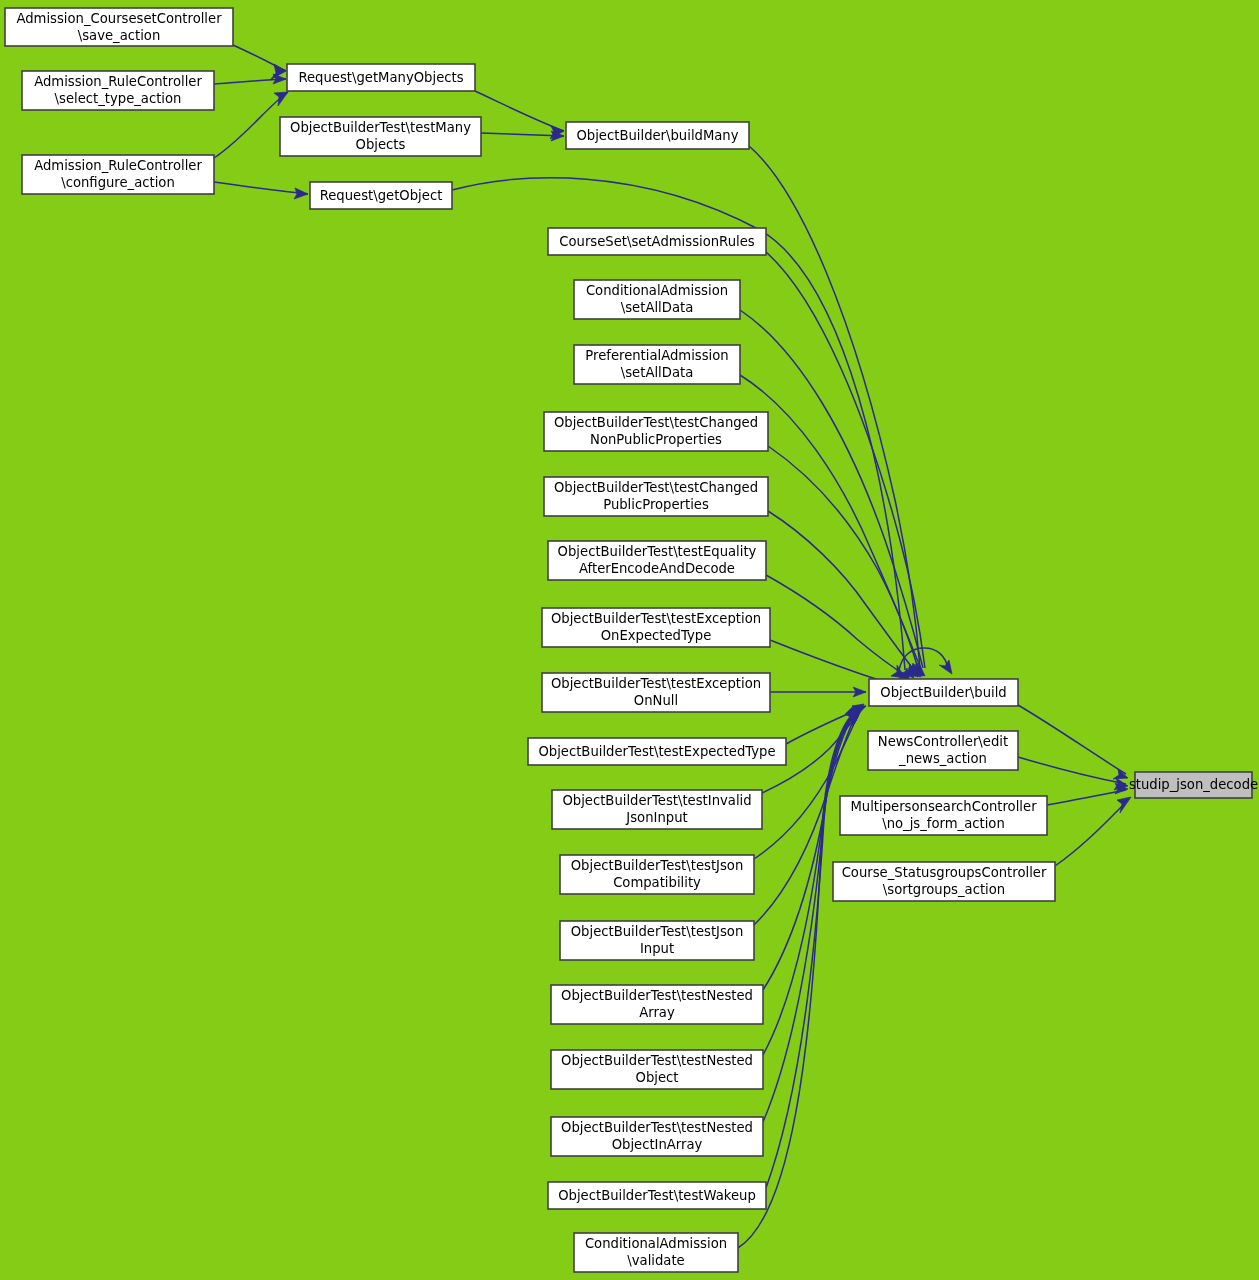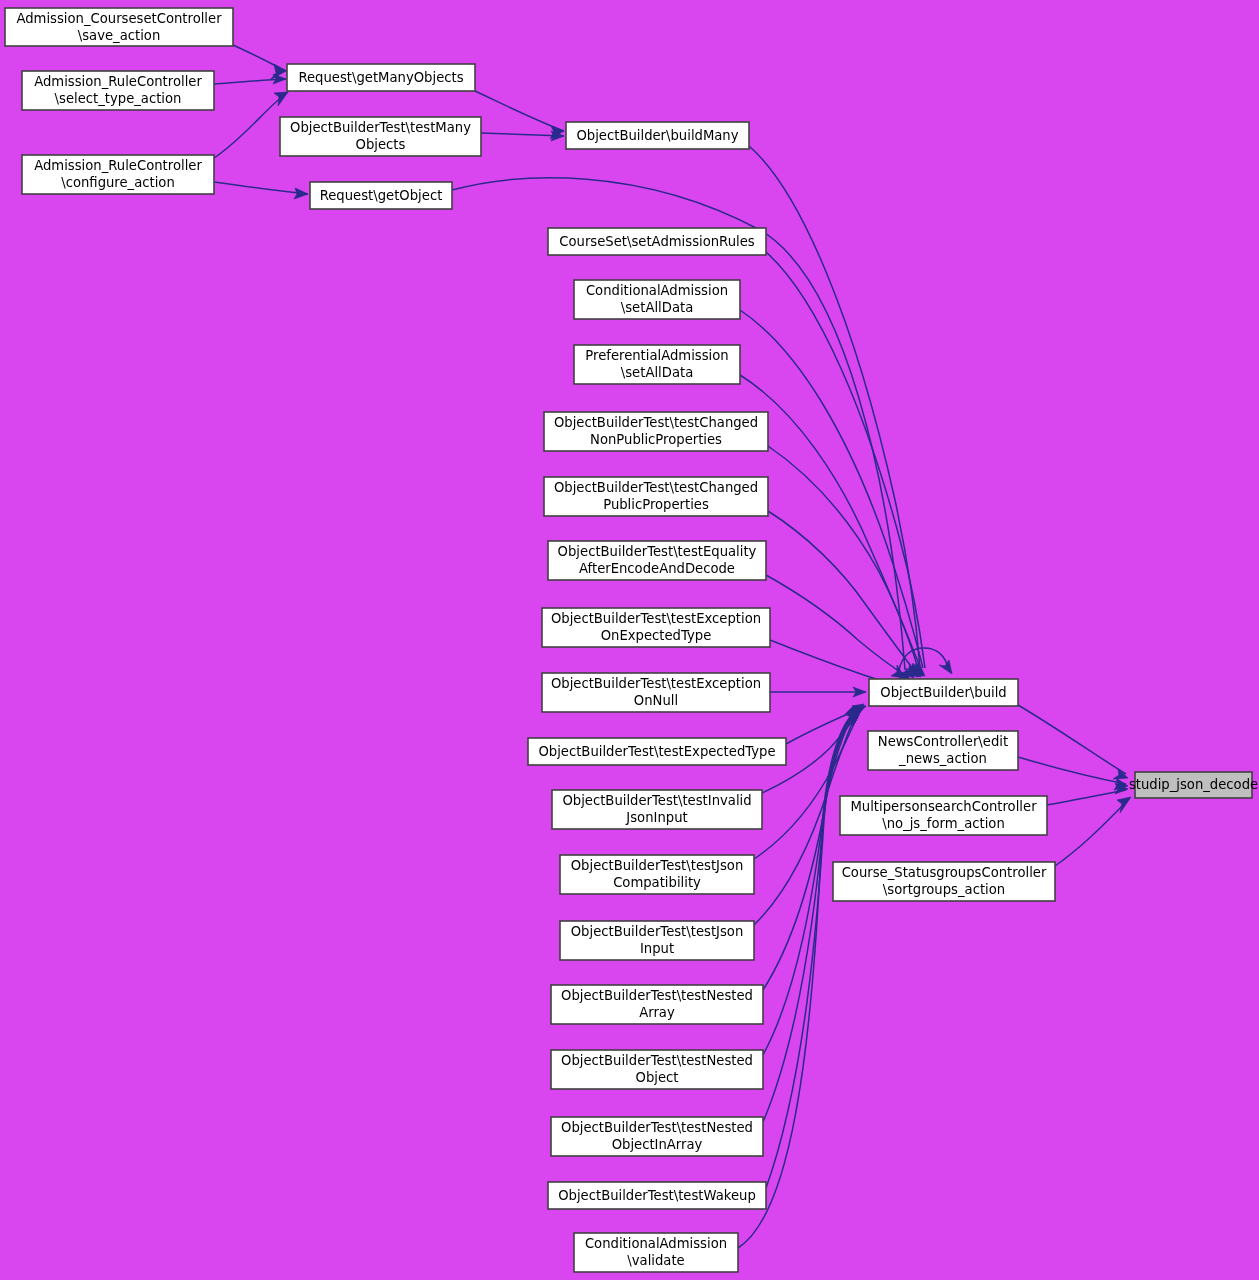--- a/index.html
+++ b/index.html
@@ -4,21 +4,21 @@
 <style>
   html, body {
     margin: 0;
     padding: 0;
     background: #ffffff;
   }
   #canvas-wrap {
     position: relative;
     width: 1259px;
     height: 1280px;
-    background: #d946ef;
+    background: #84cc16;
     overflow: hidden;
     font-family: "DejaVu Sans", sans-serif;
   }
   svg#graph {
     position: absolute;
     top: 0; left: 0;
     width: 1259px;
     height: 1280px;
     display: block;
   }

